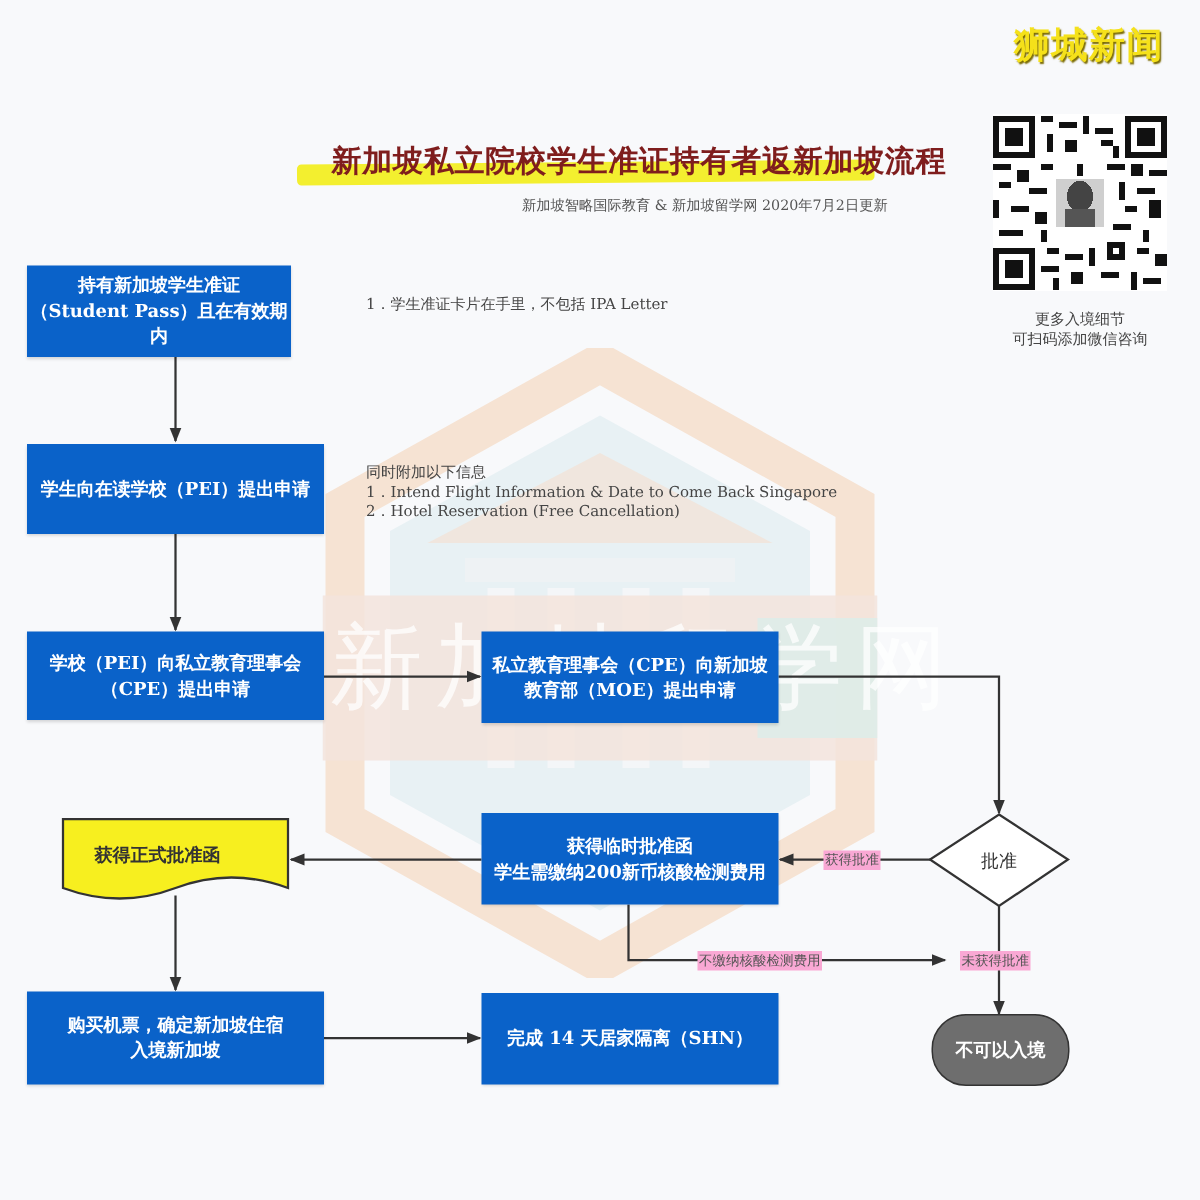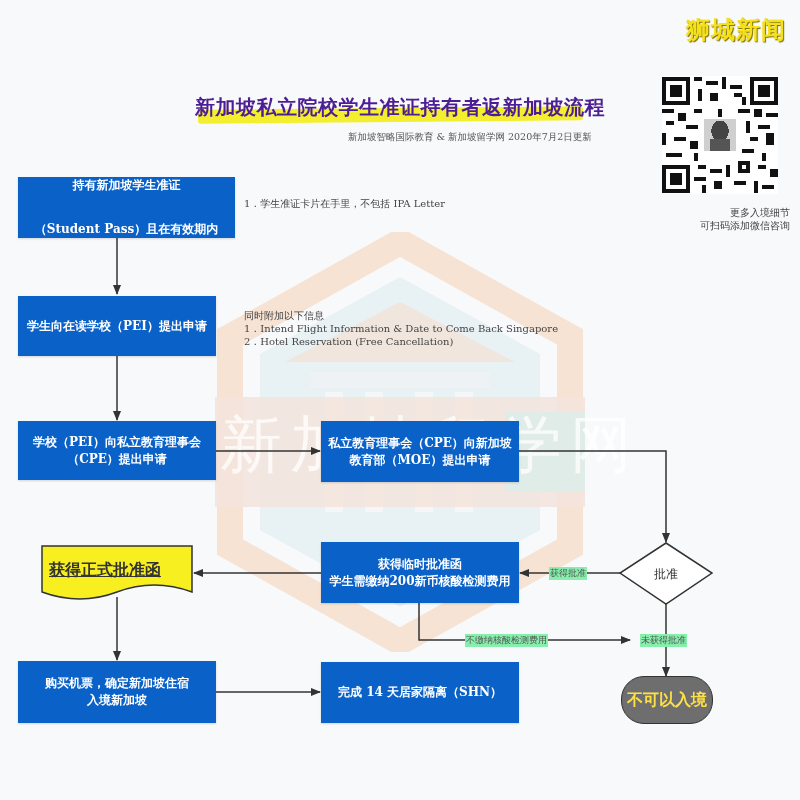--- a/index.html
+++ b/index.html
@@ -12,67 +12,67 @@
     position: absolute; left: 215px; top: 232px; width: 370px; height: 420px;
   }
   .watermark-text {
     position: absolute; left: 220px; top: 400px; width: 420px; height: 90px;
     font-size: 62px; color: rgba(255,255,255,0.75); letter-spacing: 8px;
     font-family: "DejaVu Serif", serif; line-height: 90px;
   }
   .brand {
     position: absolute; left: 676px; top: 14px; font-size: 24px; font-weight: bold;
     color: #f5e11a; text-shadow: 1px 1px 1px #7a6a00;
-    font-family: "DejaVu Sans", sans-serif; letter-spacing: 1px; margin-left: 10px;
+    font-family: "DejaVu Sans", sans-serif; letter-spacing: 1px;
   }
   .title {
-    position: absolute; left: 195px; top: 94px; font-size: 20px; font-weight: bold;
-    color: #4c1d95; white-space: nowrap; letter-spacing: 0.5px;
+    position: absolute; left: 221px; top: 94px; font-size: 20px; font-weight: bold;
+    color: #7f1d1d; white-space: nowrap; letter-spacing: 0.5px;
   }
   .title-hl {
     position: absolute; left: 198px; top: 108px; width: 385px; height: 14px;
     background: #f3ef2f; border-radius: 3px; transform: rotate(-0.5deg);
   }
   .subtitle {
     position: absolute; left: 348px; top: 131px; font-size: 9.5px; color: #555; white-space: nowrap;
   }
   .qr {
     position: absolute; left: 662px; top: 76px; width: 116px; height: 118px; background: #fff;
   }
   .qr-caption {
-    position: absolute; left: 650px; top: 207px; width: 140px; text-align: right;
-    font-size: 10px; color: #444; line-height: 13px; font-family: Liberation Mono, monospace;
+    position: absolute; left: 650px; top: 207px; width: 140px; text-align: center;
+    font-size: 10px; color: #444; line-height: 13px;
   }
   .box {
     position: absolute; background: #0a62c9; color: #fff;
     display: flex; flex-direction: column; align-items: center; justify-content: center;
     text-align: center; font-size: 12px; font-weight: bold; line-height: 17px;
     box-shadow: 0 1px 2px rgba(0,0,0,0.15);
   }
   .note {
     position: absolute; font-size: 10px; color: #444; line-height: 13px; white-space: nowrap;
   }
   .edge-label {
-    position: absolute; font-size: 9px; color: #555; background: #86efac; padding: 0 1px; white-space: nowrap;
+    position: absolute; font-size: 9px; color: #555; background: #f9a8d4; padding: 0 1px; white-space: nowrap;
   }
   svg.lines { position: absolute; left: 0; top: 0; }
   .doc-text {
     position: absolute; left: 42px; top: 548px; width: 126px; height: 44px;
     display: flex; align-items: center; justify-content: center;
-    font-size: 16px; font-weight: bold; color: #333; text-decoration: underline;
+    font-size: 12px; font-weight: bold; color: #333;
   }
   .diamond-text {
     position: absolute; left: 620px; top: 562px; width: 92px; height: 24px;
     text-align: center; line-height: 24px; font-size: 12px; color: #333;
   }
   .terminal {
     position: absolute; left: 621px; top: 676px; width: 90px; height: 46px;
     background: #6e6e6e; border: 1.5px solid #333; border-radius: 23px;
-    color: #fde047; display: flex; align-items: center; justify-content: center;
-    font-size: 16px; font-weight: bold;
+    color: #ffffff; display: flex; align-items: center; justify-content: center;
+    font-size: 12px; font-weight: bold;
   }
 </style>
 </head>
 <body>
 
 <svg class="watermark-hex" viewBox="0 0 370 420">
   <polygon points="185,10 355,105 355,315 185,410 15,315 15,105" fill="none" stroke="#f6e3d3" stroke-width="26"></polygon>
   <polygon points="185,45 325,122 325,298 185,375 45,298 45,122" fill="#e8f1f4"></polygon>
   <polygon points="185,70 300,130 70,130" fill="#f0e6de"></polygon>
   <rect x="95" y="140" width="180" height="16" fill="#eef2f4"></rect>
@@ -171,21 +171,21 @@
     <line x1="666" y1="604" x2="666" y2="676" marker-end="url(#arr)"></line>
     <line x1="117" y1="597" x2="117" y2="660" marker-end="url(#arr)"></line>
     <line x1="216" y1="692" x2="320" y2="692" marker-end="url(#arr)"></line>
   </g>
 
   <polygon points="666,543 712,573 666,604 620,573" fill="#fff" stroke="#333" stroke-width="1.5"></polygon>
 
   <path d="M42,546 L192,546 L192,592 Q154,578 117,592 Q80,606 42,592 Z" fill="#f7ef1f" stroke="#333" stroke-width="1.5"></path>
 </svg>
 
-<div class="box" style="left:18px;top:177px;width:217px;height:61px;justify-content:space-between;">
+<div class="box" style="left:18px;top:177px;width:176px;height:61px;">
   <div>持有新加坡学生准证</div>
   <div>（Student Pass）且在有效期内</div>
 </div>
 <div class="note" style="left:244px;top:197px;">
   <div>1．学生准证卡片在手里，不包括 IPA Letter</div>
 </div>
 
 <div class="box" style="left:18px;top:296px;width:198px;height:60px;">
   <div>学生向在读学校（PEI）提出申请</div>
 </div>

